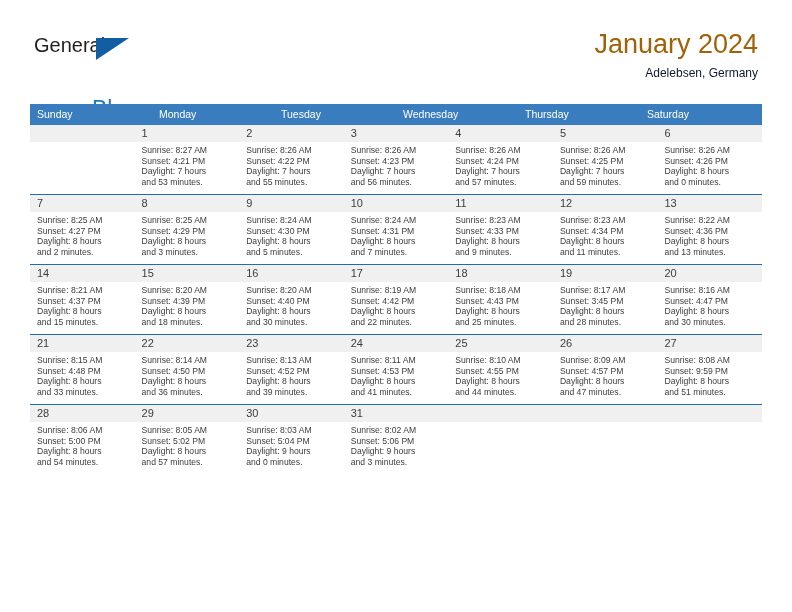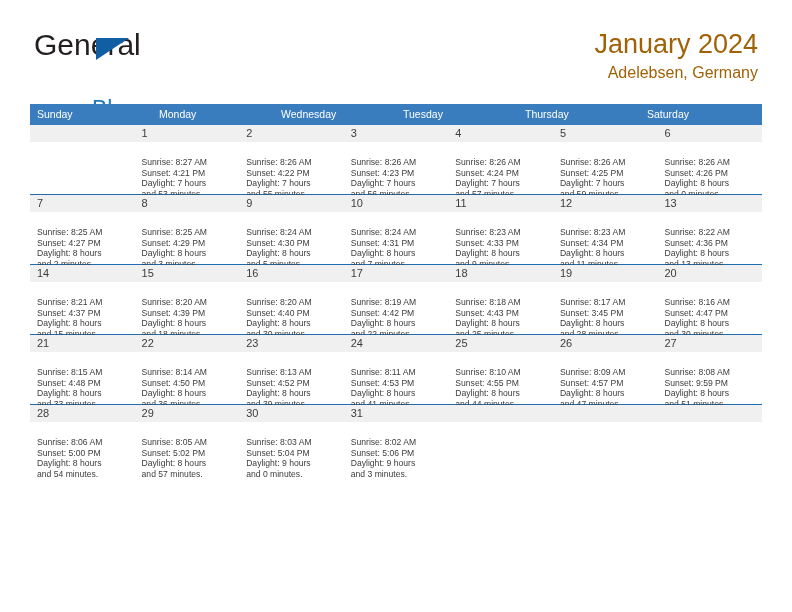--- a/index.html
+++ b/index.html
@@ -33,21 +33,21 @@
     position: absolute;
     left: 0;
     top: 4px;
     width: 180px;
     height: 56px;
   }
   .logo-general {
     position: absolute;
     left: 0;
     top: 0;
-    font-size: 30px;
+    font-size: 20px;
     letter-spacing: 0px;
     color: #231f20;
     line-height: 26px;
   }
   .logo-blue {
     position: absolute;
     left: 58px;
     top: 20px;
     font-size: 23px;
     color: #1f7ac0;
@@ -69,22 +69,22 @@
     top: 0;
     text-align: right;
   }
   .month-title {
     font-size: 27px;
     color: #a16207;
     line-height: 32px;
     white-space: nowrap;
   }
   .location {
-    font-size: 16px;
-    color: #a16207;
+    font-size: 12px;
+    color: #0f172a;
     line-height: 18px;
     margin-top: 4px;
     white-space: nowrap;
   }
 
   
   .calendar {
     position: absolute;
     left: 30px;
     top: 104px;
@@ -125,21 +125,21 @@
     background: #f0f0f0;
   }
   .daynum {
     font-size: 11px;
     color: #3c3c3c;
     padding-left: 7px;
     line-height: 17px;
     display: block;
   }
   .details {
-    padding: 15px 6px 0 7px;
+    padding: 3px 6px 0 7px;
   }
   .details div {
     font-size: 8.6px;
     color: #3c3c3c;
     line-height: 10.6px;
     white-space: nowrap;
   }
 </style>
 </head>
 <body>
@@ -158,22 +158,22 @@
       <div class="month-title">January 2024</div>
       <div class="location">Adelebsen, Germany</div>
     </div>
 
   </div>
 
   <div class="calendar">
     <div class="weekdays" id="weekday-row">
         <div class="weekday">Sunday</div>
         <div class="weekday">Monday</div>
+        <div class="weekday">Tuesday</div>
         <div class="weekday">Wednesday</div>
-        <div class="weekday">Tuesday</div>
         <div class="weekday">Thursday</div>
         <div class="weekday">Saturday</div>
       </div>
     <div id="weeks-container">
         <div class="week">
           <div class="week-inner">
             <div class="cell">
               <div class="daynum-band">
                 <span class="daynum"></span>
               </div>

